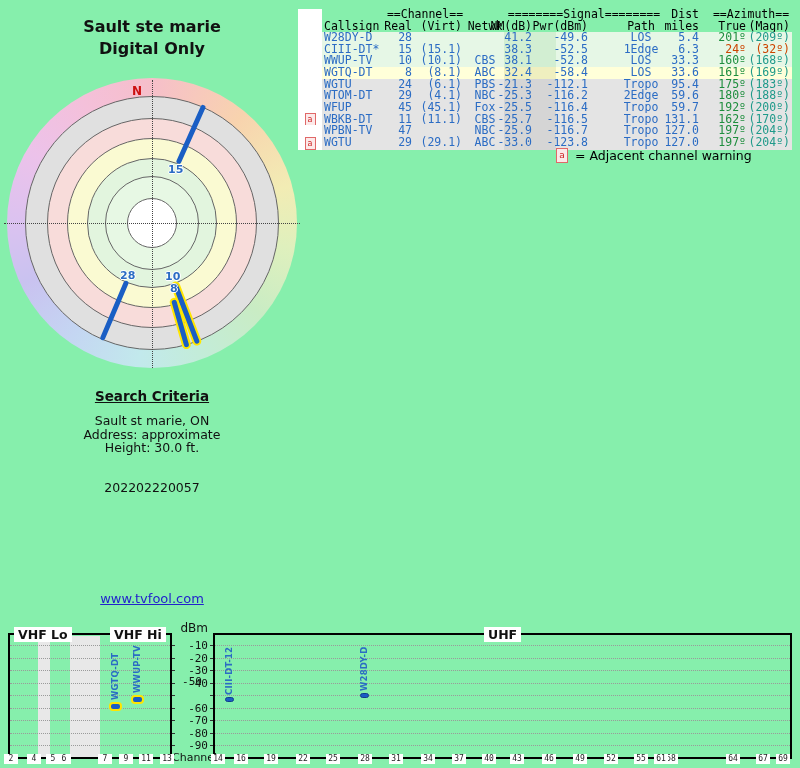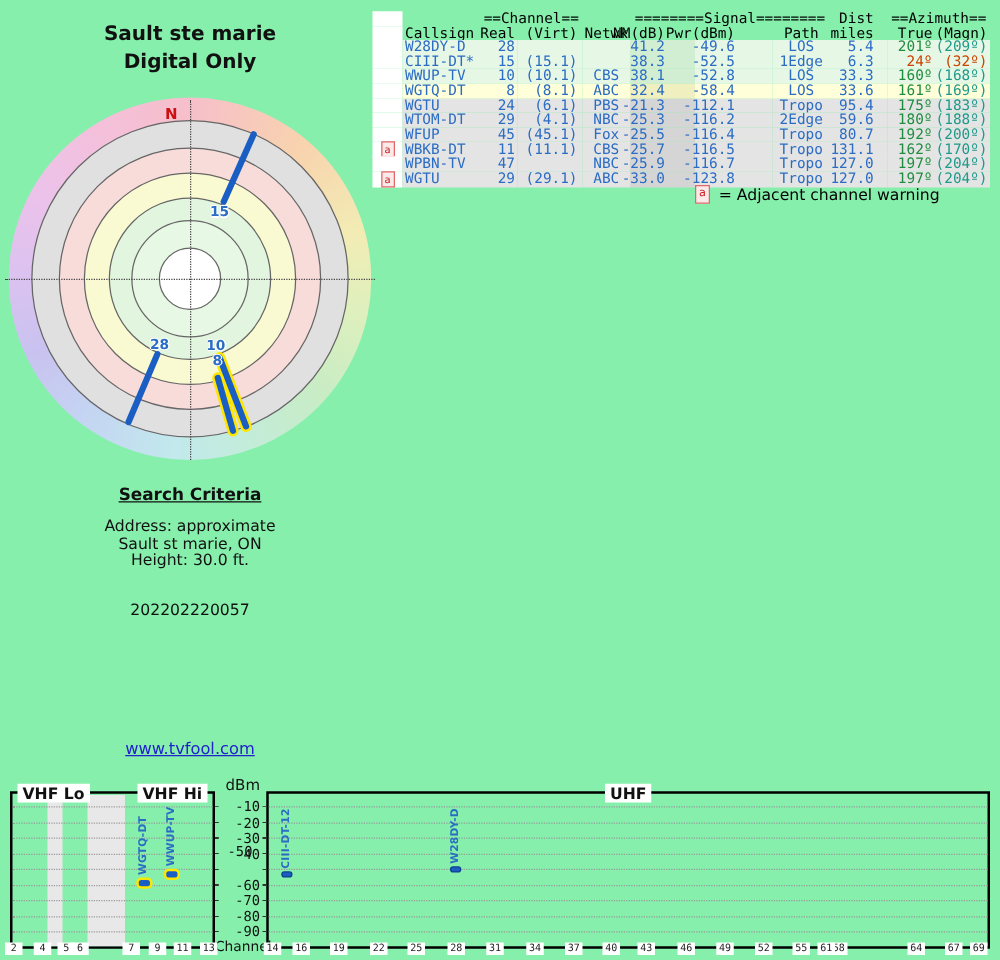--- a/index.html
+++ b/index.html
@@ -234,21 +234,21 @@
     </div>
     <div class="trow tone-gray">
       <span class="c-ico"></span>
       <span class="c-l">WFUP</span>
       <span class="c-real">45</span>
       <span class="c-virt">(45.1)</span>
       <span class="c-net">Fox</span>
       <span class="c-nm">-25.5</span>
       <span class="c-pwr">-116.4</span>
       <span class="c-path">Tropo</span>
-      <span class="c-dist">80.7</span>
+      <span class="c-dist">59.7</span>
       <span class="c-true">192º</span>
       <span class="c-magn">(200º)</span>
     </div>
     <div class="trow tone-gray">
       <span class="c-ico">
           <span class="warnicon">a</span>
         </span>
       <span class="c-l">WBKB-DT</span>
       <span class="c-real">11</span>
       <span class="c-virt">(11.1)</span>
@@ -290,22 +290,22 @@
     </div>
   </div>
 
   <div class="legend">
     <span class="warnicon">a</span>
     <span>= Adjacent channel warning</span>
   </div>
 
   <div class="search">
     <div class="hd">Search Criteria</div>
+    <div class="ln">Sault st marie, ON</div>
     <div class="ln">Address: approximate</div>
-    <div class="ln">Sault st marie, ON</div>
     <div class="ln">Height: 30.0 ft.</div>
     <div class="gap"></div>
     <div class="ln">202202220057</div>
   </div>
 
   <div class="sitelink">
     <span>www.tvfool.com</span>
   </div>
 
   <div class="spec">

